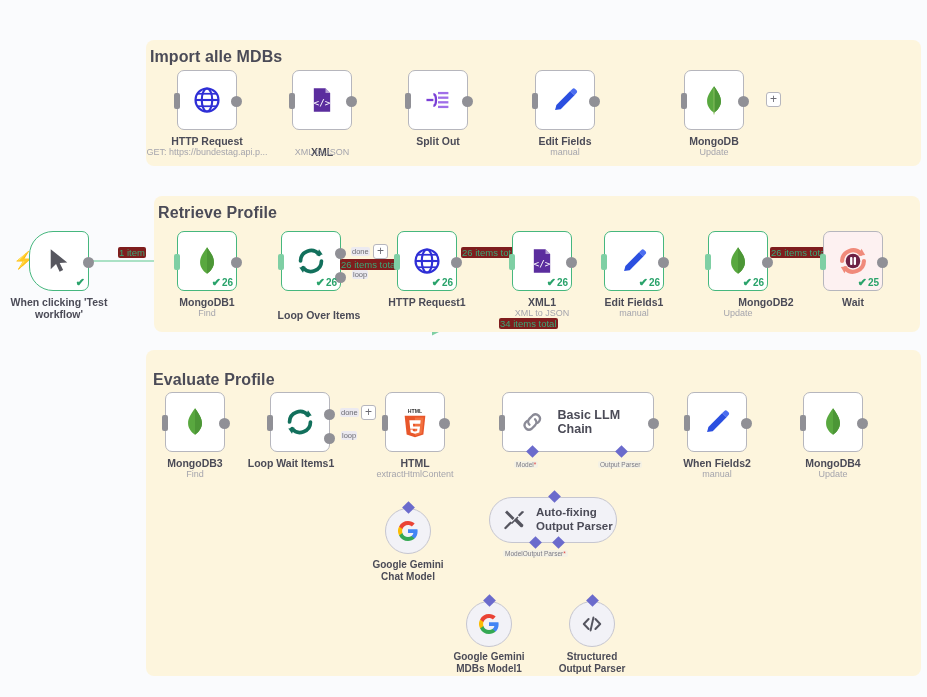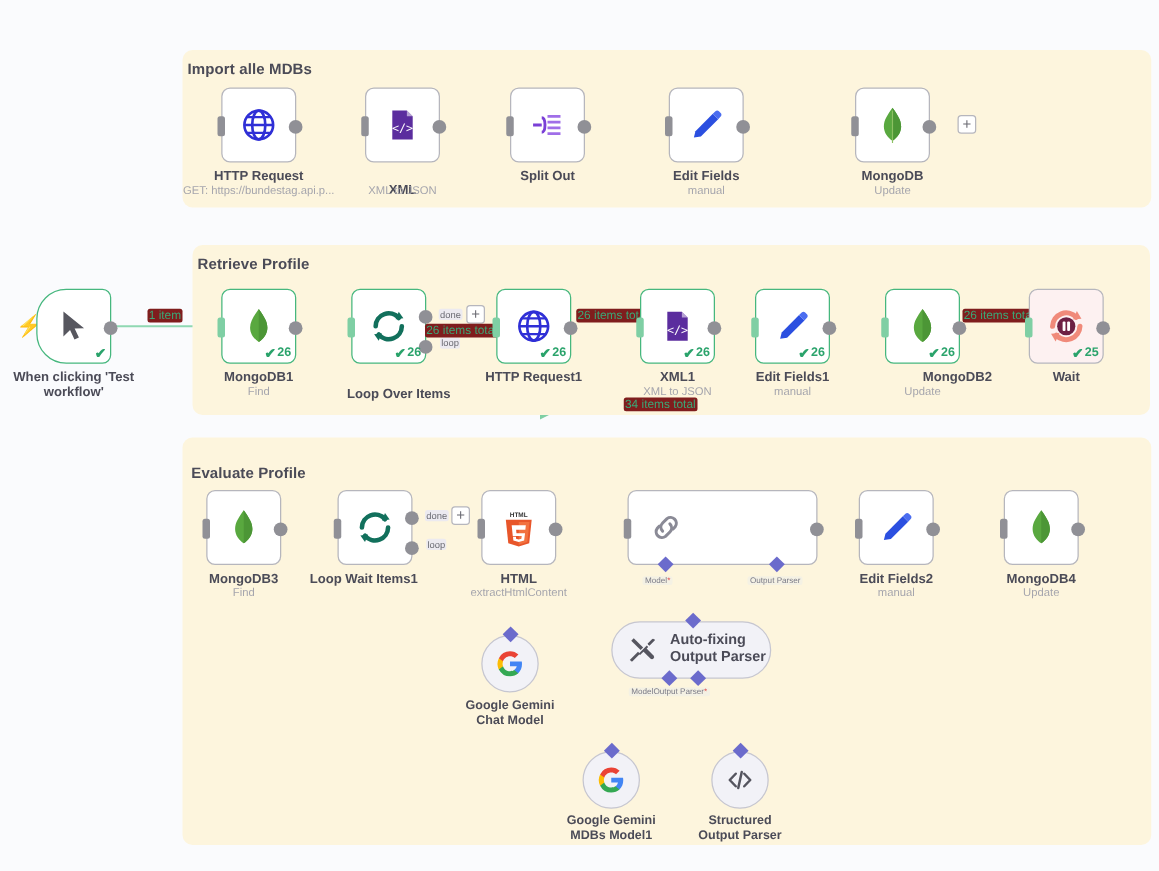--- a/index.html
+++ b/index.html
@@ -21,21 +21,21 @@
     pointer-events: none;
   }
   
   .group {
     position: absolute;
     background: #fdf5dd;
     border-radius: 8px;
   }
   .group-title {
     position: absolute;
-    font-size: 12px;
+    font-size: 16px;
     font-weight: bold;
     color: #4b4b57;
     letter-spacing: .1px;
   }
   
   .node {
     position: absolute;
     width: 60px; height: 60px;
     background: #ffffff;
     border: 1.5px solid #b6b6bd;
@@ -493,37 +493,38 @@
   <div class="node-label" style="left:335px; top:457px; width:160px;">HTML</div>
   <div class="node-sub" style="left:335px; top:469px; width:160px;">extractHtmlContent</div>
 
   <div class="node wide" style="left:502px; top:392px;">
     <span class="port-in"></span>
     <span class="port-out"></span>
     <svg class="icon-svg" width="28" height="28" viewBox="0 0 24 24">
       <path d="M9.5 14.5 a4 4 0 0 1 0 -5.6 l3 -3 a4 4 0 0 1 5.6 5.6 l-1.4 1.4" fill="none" stroke="#8a8a96" stroke-width="2.1" stroke-linecap="round"></path>
       <path d="M14.5 9.5 a4 4 0 0 1 0 5.6 l-3 3 a4 4 0 0 1 -5.6 -5.6 l1.4 -1.4" fill="none" stroke="#8a8a96" stroke-width="2.1" stroke-linecap="round"></path>
     </svg>
+    <span class="wide-label">Basic LLM Chain</span>
     <span class="diamond" style="left:25px; bottom:-5px;"></span>
     <span class="diamond" style="left:114px; bottom:-5px;"></span>
   </div>
   <div class="conn-label" style="left:514px; top:461px;">
     <span>Model</span><span class="req">*</span>
   </div>
   <div class="conn-label" style="left:598px; top:461px;">Output Parser</div>
 
   <div class="node" style="left:687px; top:392px;">
     <span class="port-in"></span>
     <span class="port-out"></span>
     <svg class="icon-svg" width="28" height="28" viewBox="0 0 24 24">
       <path d="M3.5 20.5 L4.6 16.2 L16.5 4.3 L20.2 8 L8.3 19.9 Z" fill="#2b4fe0"></path>
       <path d="M16.5 4.3 L18.3 2.5 C19 1.8 20 1.8 20.7 2.5 L21.9 3.7 C22.6 4.4 22.6 5.4 21.9 6.1 L20.2 8 Z" fill="#4b6df0"></path>
     </svg>
   </div>
-  <div class="node-label" style="left:637px; top:457px; width:160px;">Edit Fields2</div>
+  <div class="node-label" style="left:637px; top:457px; width:160px;">When Fields2</div>
   <div class="node-sub" style="left:637px; top:469px; width:160px;">manual</div>
 
   <div class="node" style="left:803px; top:392px;">
     <span class="port-in"></span>
     <span class="port-out"></span>
     <svg class="icon-svg" width="26" height="30" viewBox="0 0 20 26">
       <path d="M10 1 C13.5 6 16 9.5 16 14 C16 18.5 13 22 10 24 C7 22 4 18.5 4 14 C4 9.5 6.5 6 10 1 Z" fill="#59a83f"></path>
       <path d="M10 1 C13.5 6 16 9.5 16 14 C16 18.5 13 22 10 24 Z" fill="#4c9636"></path>
     </svg>
   </div>

